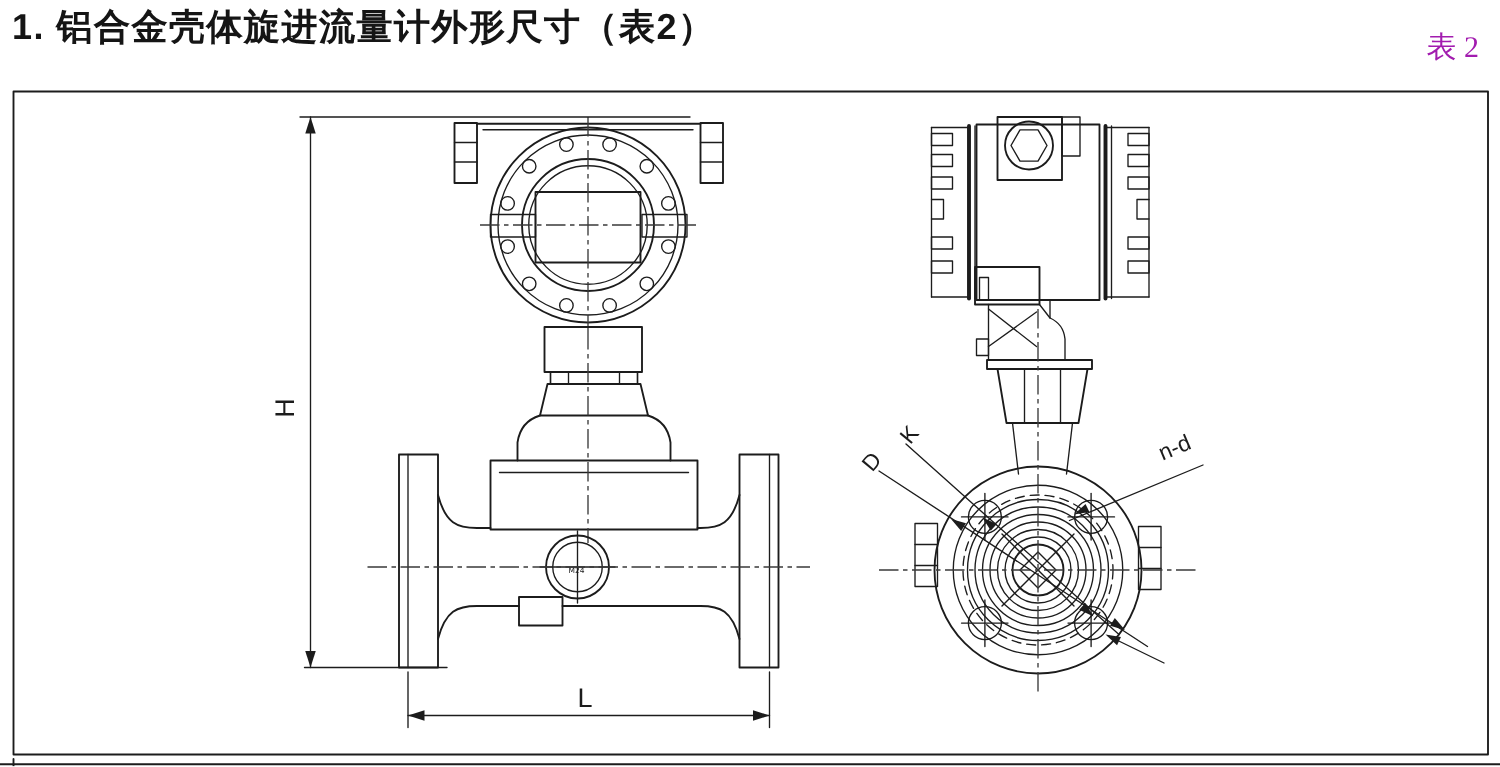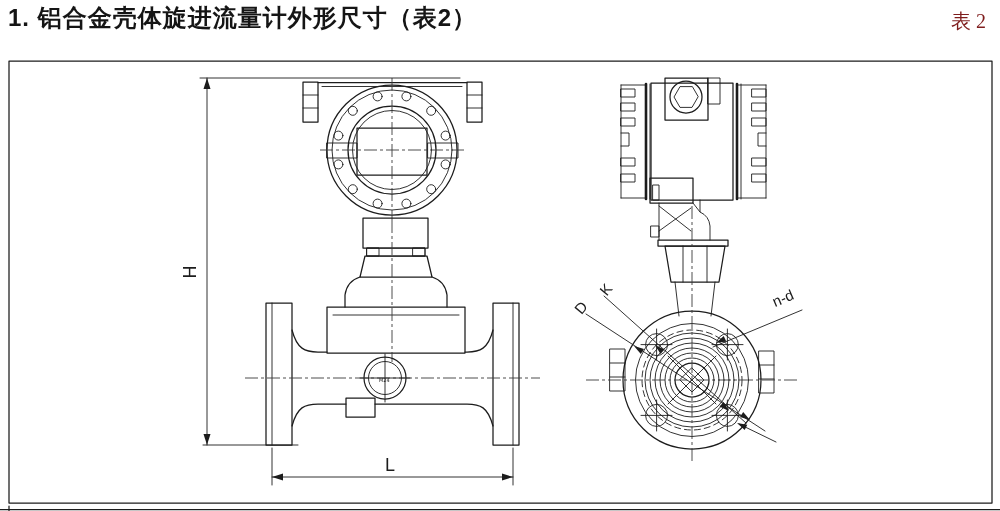--- a/index.html
+++ b/index.html
@@ -1,21 +1,21 @@
 <!DOCTYPE html>
 <html><head>
 <meta charset="utf-8">
 <style>
   html,body{margin:0;padding:0;background:#fff;}
   #stage{position:relative;width:1000px;height:511px;background:#fff;overflow:hidden;
          font-family:"Liberation Sans",sans-serif;color:#111;}
   .page-title{position:absolute;left:8px;top:2px;font-size:24px;font-weight:700;
               letter-spacing:1px;color:#151515;white-space:nowrap;}
-  .table-ref{position:absolute;right:14px;top:8px;font-size:20px;
-             font-family:"Liberation Serif",serif;color:#7f1d1d;}
+  .table-ref{position:absolute;right:14px;top:18px;font-size:20px;
+             font-family:"Liberation Serif",serif;color:#a21caf;}
   svg{position:absolute;left:0;top:0;}
   .ln{stroke:#1c1c1c;fill:none;stroke-width:1.25;stroke-linecap:round;stroke-linejoin:round;}
   .thin{stroke-width:0.9;}
   .thick{stroke-width:2.6;}
   .cl{stroke:#3a3a3a;stroke-width:0.9;stroke-dasharray:13 3 3 3;}
   .bc{stroke-dasharray:6 4;stroke-width:0.9;}
   .ar{fill:#1c1c1c;stroke:none;}
   .dim{font:15px "Liberation Sans",sans-serif;fill:#1c1c1c;}
   .dimL{font:18px "Liberation Sans",sans-serif;fill:#1c1c1c;}
   .micro{font:5px "DejaVu Sans",sans-serif;fill:#1c1c1c;}

